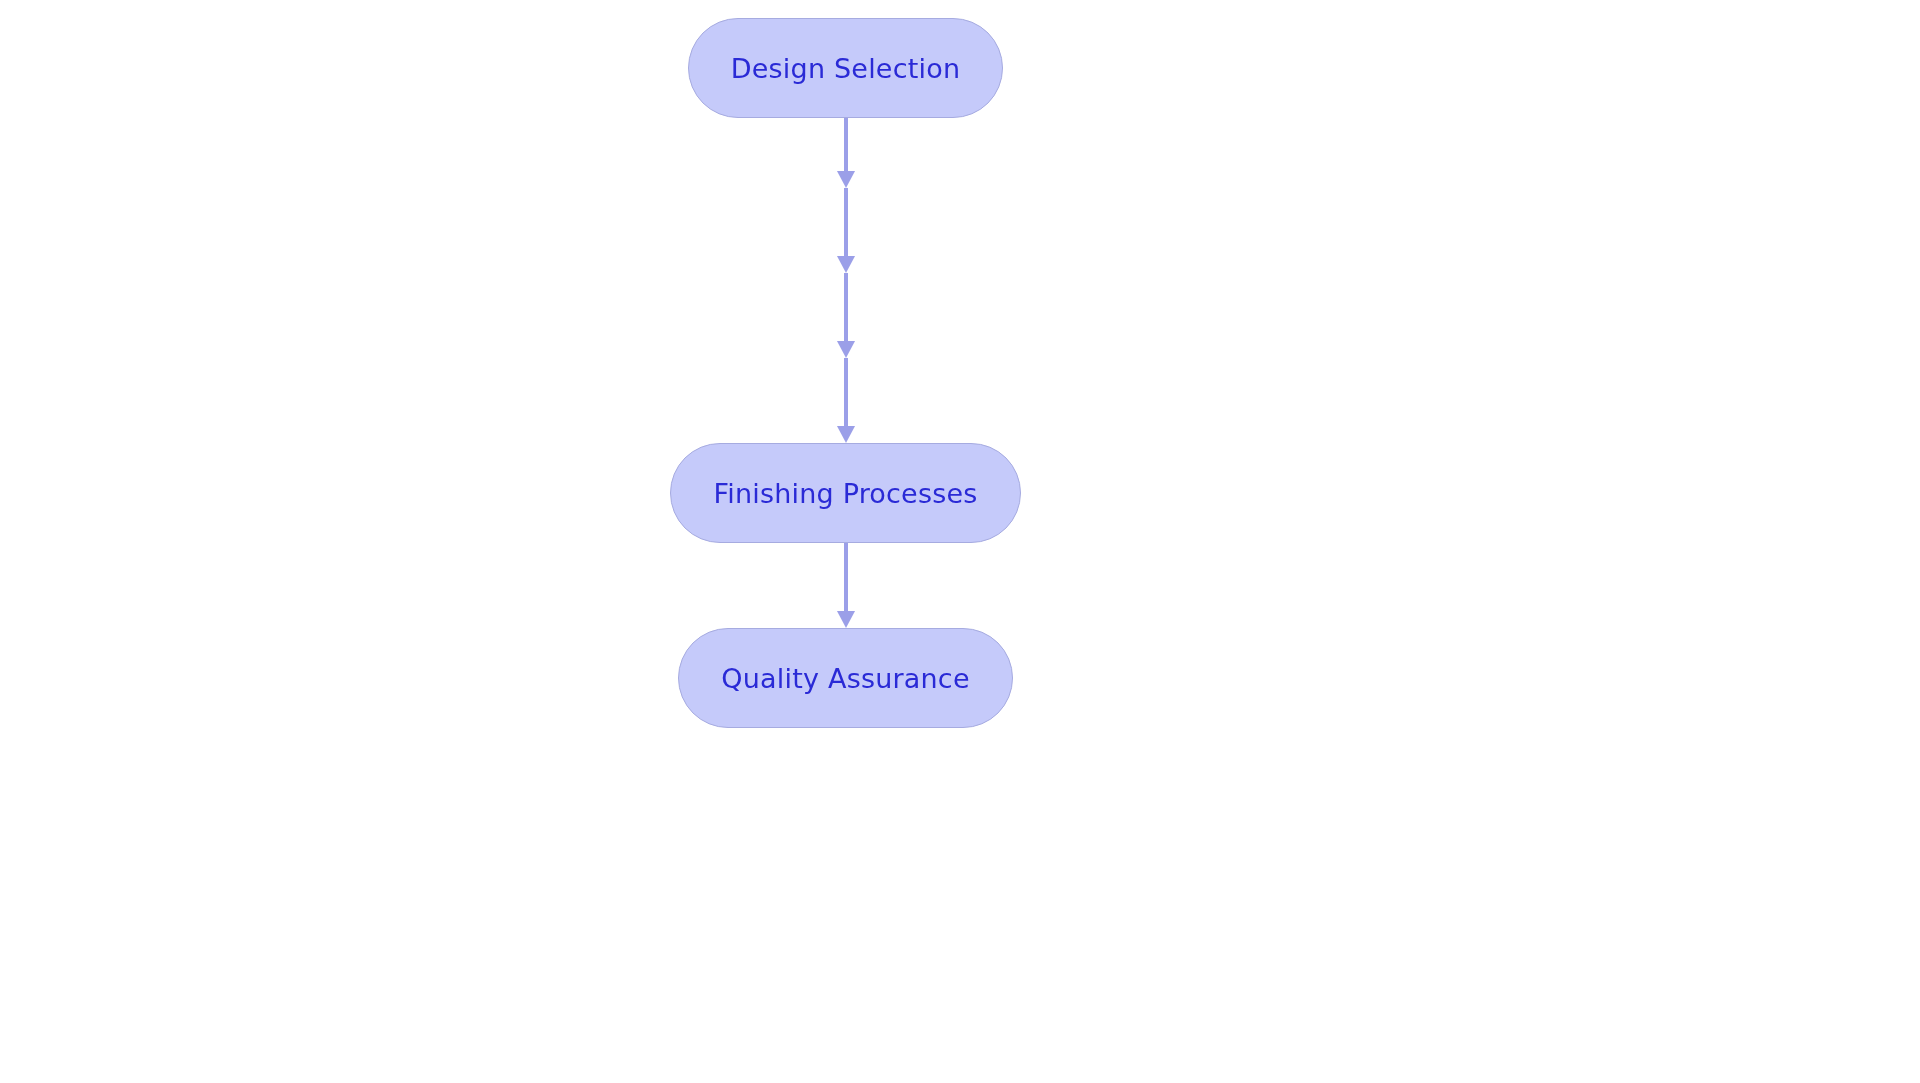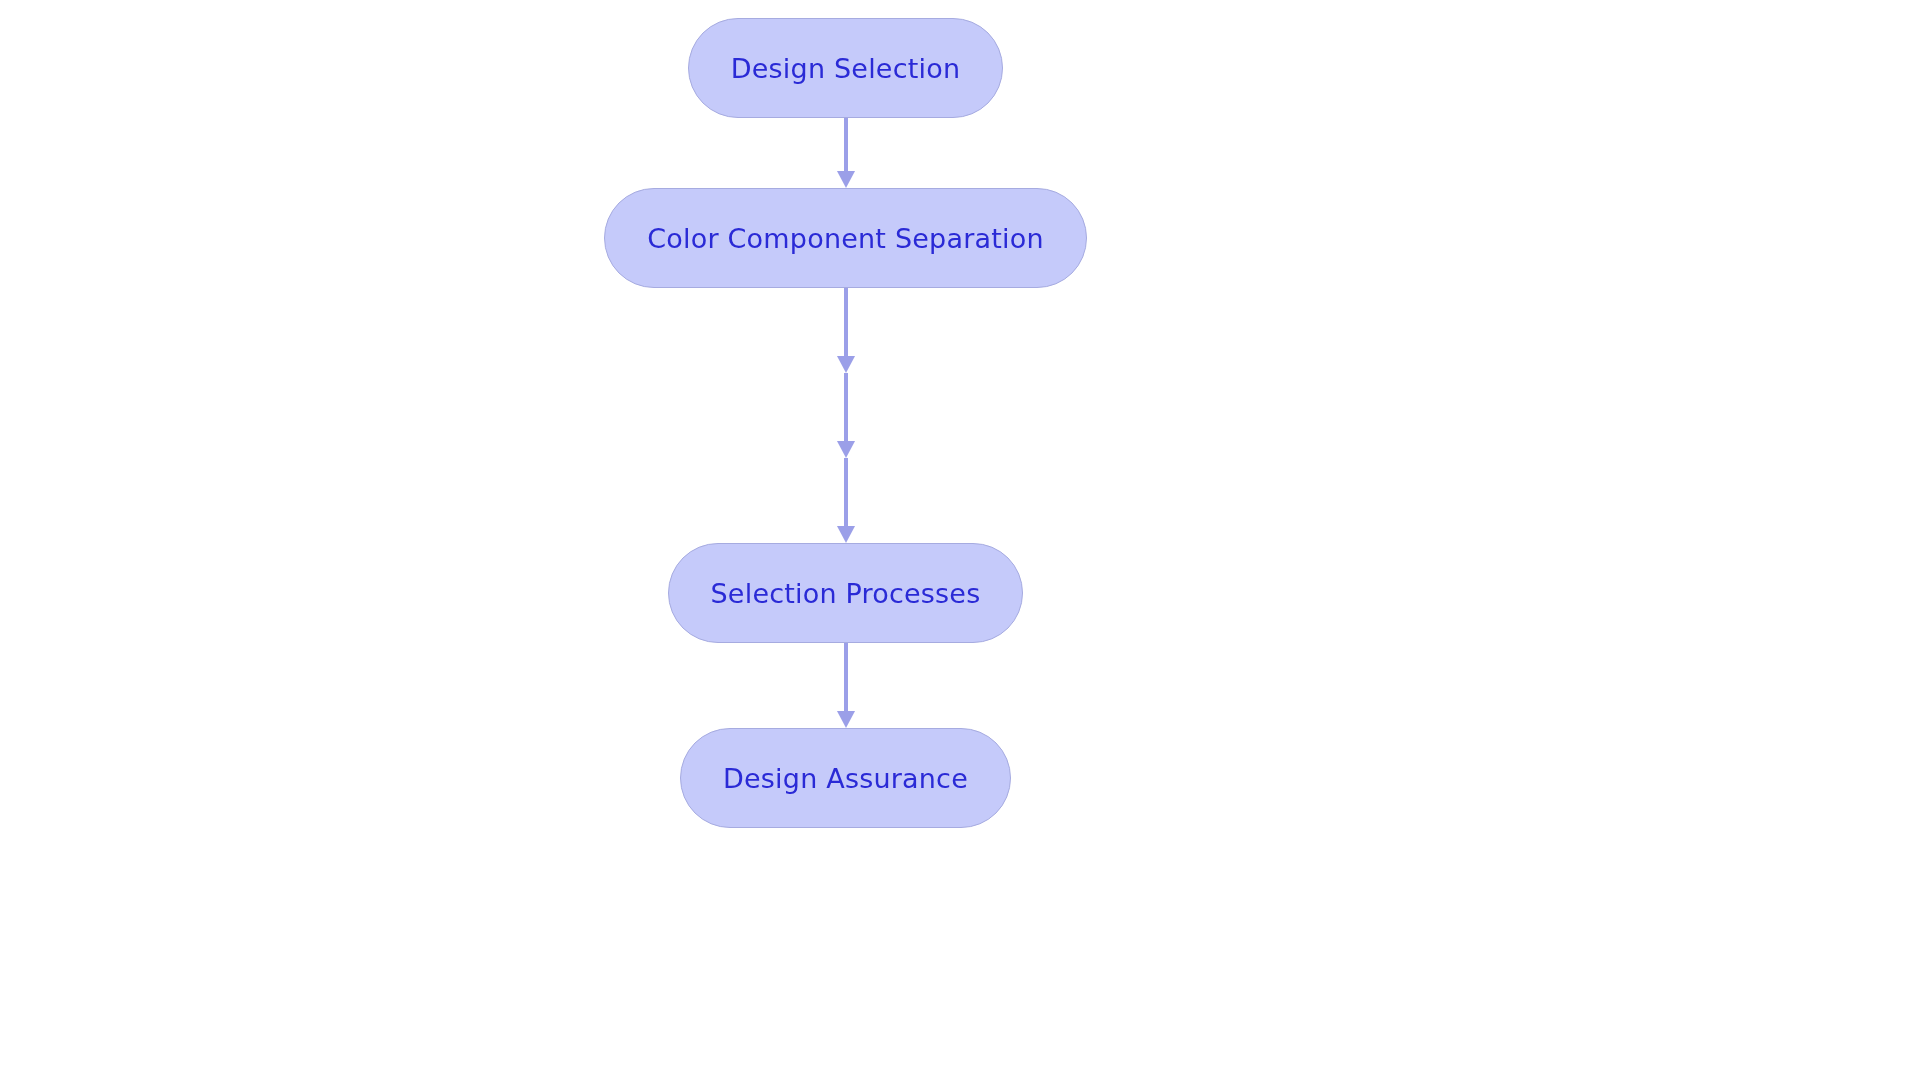--- a/index.html
+++ b/index.html
@@ -98,48 +98,45 @@
 
     <div class="node">
       <span class="node-label">Design Selection</span>
     </div>
 
     <div class="connector gap-1">
       <div class="connector-line"></div>
       <div class="connector-head"></div>
     </div>
 
-    <div class="node">
-      <span class="node-label">Color Component Separation</span>
-    </div>
 
     <div class="connector gap-2">
       <div class="connector-line"></div>
       <div class="connector-head"></div>
     </div>
 
 
     <div class="connector gap-3">
       <div class="connector-line"></div>
       <div class="connector-head"></div>
     </div>
 
 
     <div class="connector gap-4">
       <div class="connector-line"></div>
       <div class="connector-head"></div>
     </div>
 
     <div class="node">
-      <span class="node-label">Selection Processes</span>
+      <span class="node-label">Finishing Processes</span>
     </div>
 
     <div class="connector gap-5">
       <div class="connector-line"></div>
       <div class="connector-head"></div>
     </div>
 
     <div class="node">
-      <span class="node-label">Design Assurance</span>
+      <span class="node-label">Quality Assurance</span>
     </div>
 
   </div>
 </div>
 
 </body></html>

